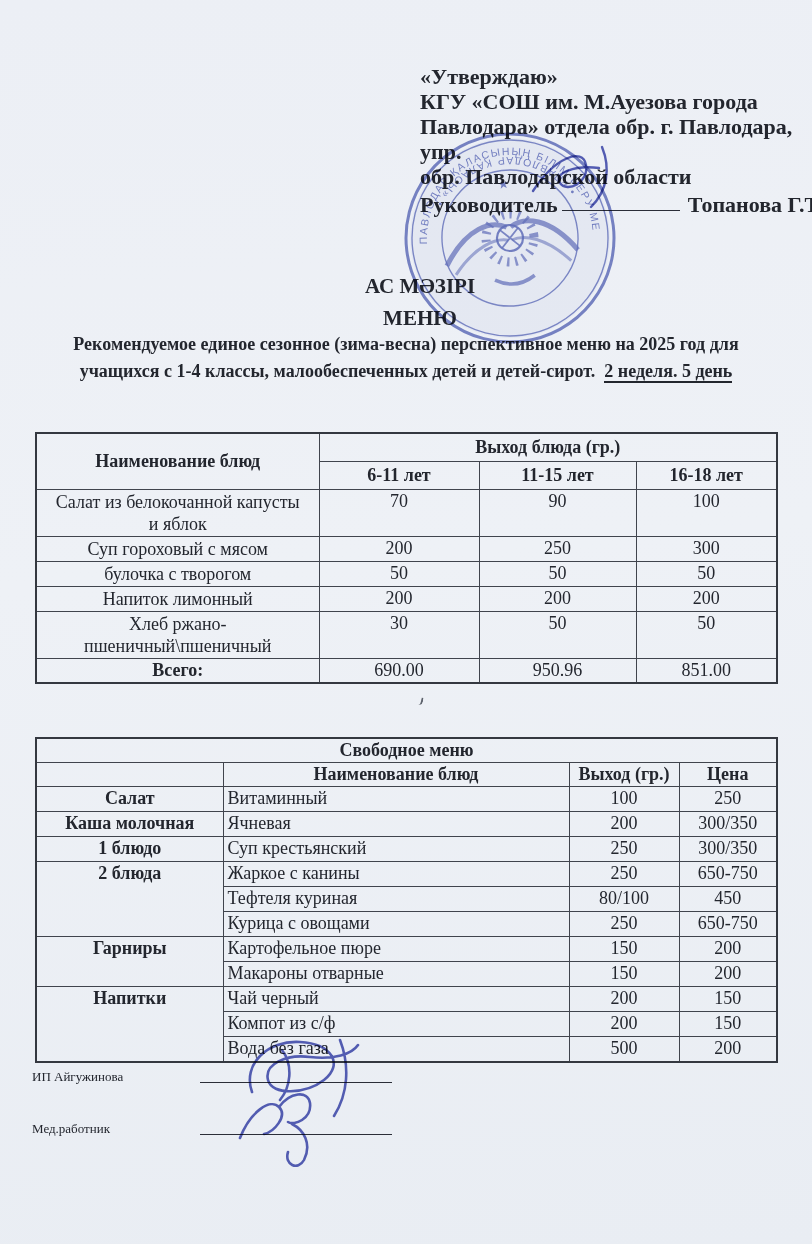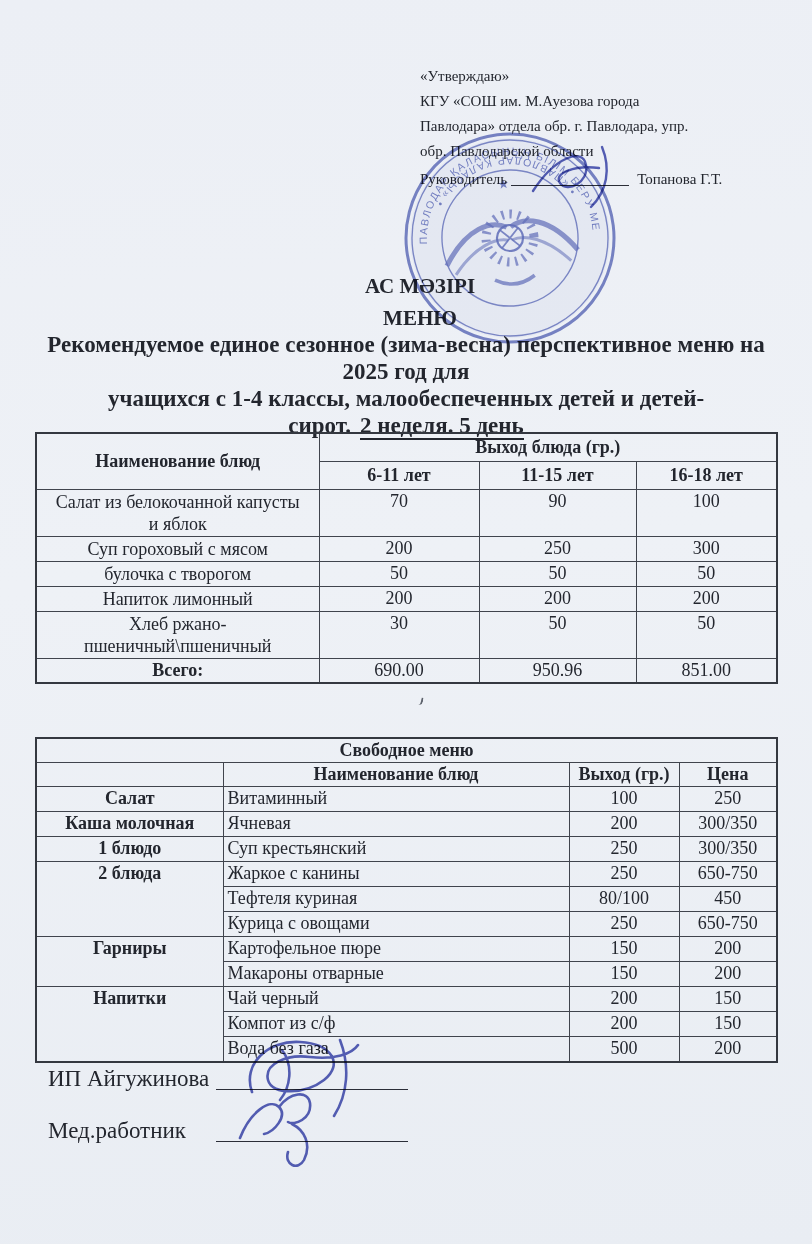--- a/index.html
+++ b/index.html
@@ -3,52 +3,52 @@
 <meta charset="utf-8">
 <style>
   html,body{margin:0;padding:0;background:#d8dbe0;}
   .page{
     position:relative;width:812px;height:1244px;margin:0 auto;overflow:hidden;
     background:linear-gradient(175deg,#eceff5 0%,#eef1f6 45%,#e9edf3 100%);
     font-family:"Liberation Serif","DejaVu Serif",serif;
     color:#23262e;
   }
   
-  .hdr{position:absolute;left:420px;top:64px;width:374px;font-size:15px;line-height:25px;}
+  .hdr{position:absolute;left:420px;top:64px;width:374px;font-size:22px;line-height:25px;font-weight:bold;}
   .dir-row{display:flex;align-items:flex-start;margin-top:3px;}
   .dir-line{flex:0 0 118px;border-bottom:1.6px solid #2b2e38;height:18px;margin:0 8px 2px 4px;}
   .dir-name{white-space:nowrap;}
   
   .stamp{position:absolute;left:398px;top:126px;width:224px;height:224px;z-index:5;
          mix-blend-mode:multiply;opacity:.88;transform:rotate(-7deg);pointer-events:none;}
   
   .title-block{position:absolute;left:0;top:270px;width:812px;text-align:center;
                transform:translateX(14px);font-weight:bold;font-size:21px;line-height:32px;z-index:2;}
   
   .subtitle{position:absolute;left:38px;top:331px;width:736px;text-align:center;
-            font-weight:bold;font-size:23px;line-height:27px;}
+            font-weight:bold;font-size:18px;line-height:27px;}
   .emph{border-bottom:2px solid #23262e;margin-left:9px;white-space:nowrap;}
   
   table{border-collapse:collapse;table-layout:fixed;}
   .t1,.t2{position:absolute;left:35px;width:741px;font-size:18px;padding-left:28px;}
   .t1 th,.t1 td,.t2 th,.t2 td{border:1.6px solid #40444d;padding:1px 4px;vertical-align:top;}
   .t1{top:432px;border:2.4px solid #343840;}
   .t2{top:737px;border:2.4px solid #343840;}
   .t1 th{font-weight:bold;text-align:center;padding:3px 2px;}
   .t1-name{text-align:center;padding-left:7px;white-space:pre-line;line-height:22px;margin-left:15px;}
   .t1-val{text-align:center;margin-top:14px;}
   .t1-total-label{font-weight:bold;text-align:center;padding:4px 2px;}
   .t1-total-val{padding-top:4px;}
   .t2-title{font-weight:bold;padding:2px;}
   .t2-h{font-weight:bold;text-align:center;padding:2px;}
   .t2-cat{font-weight:bold;text-align:center;vertical-align:middle;}
   .t2-name{text-align:left;padding-left:8px;height:22px;line-height:20px;}
   .t2-val{text-align:center;line-height:20px;}
   
-  .sig-row{position:absolute;left:48px;width:360px;display:flex;align-items:flex-end;font-size:23px;justify-content:center;}
+  .sig-row{position:absolute;left:32px;width:360px;display:flex;align-items:flex-end;font-size:13px;justify-content:center;}
   .sig-row .lbl{flex:0 0 168px;}
   .sig-line{flex:1;border-bottom:1.6px solid #2b2e38;height:16px;margin-bottom:2px;}
   .sig1{top:1066px;}
   .sig2{top:1118px;}
   .ink{position:absolute;z-index:6;pointer-events:none;mix-blend-mode:multiply;}
   .speck{position:absolute;left:417px;top:697px;width:4px;height:8px;border-right:2px solid #3a3f4a;
          border-radius:0 0 4px 0;transform:rotate(12deg);opacity:.8;}
 </style>
 </head>
 <body>

